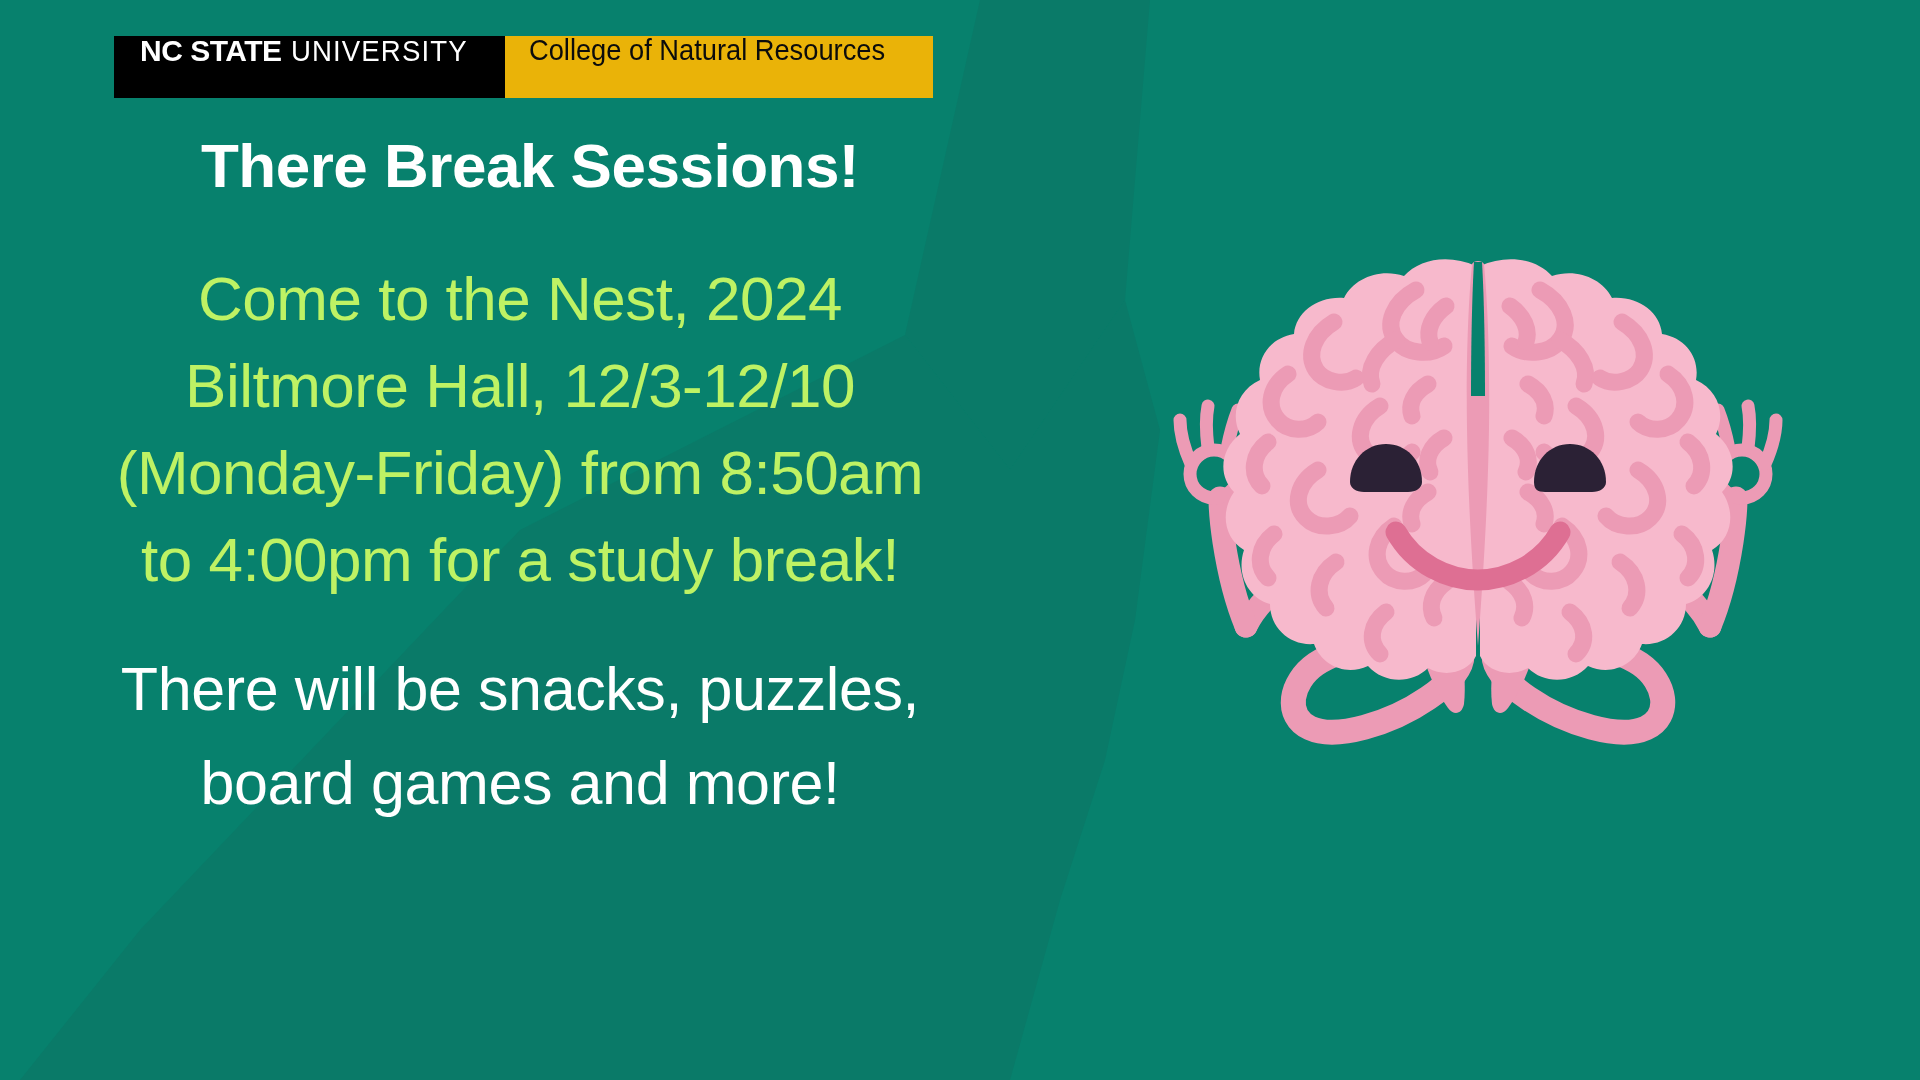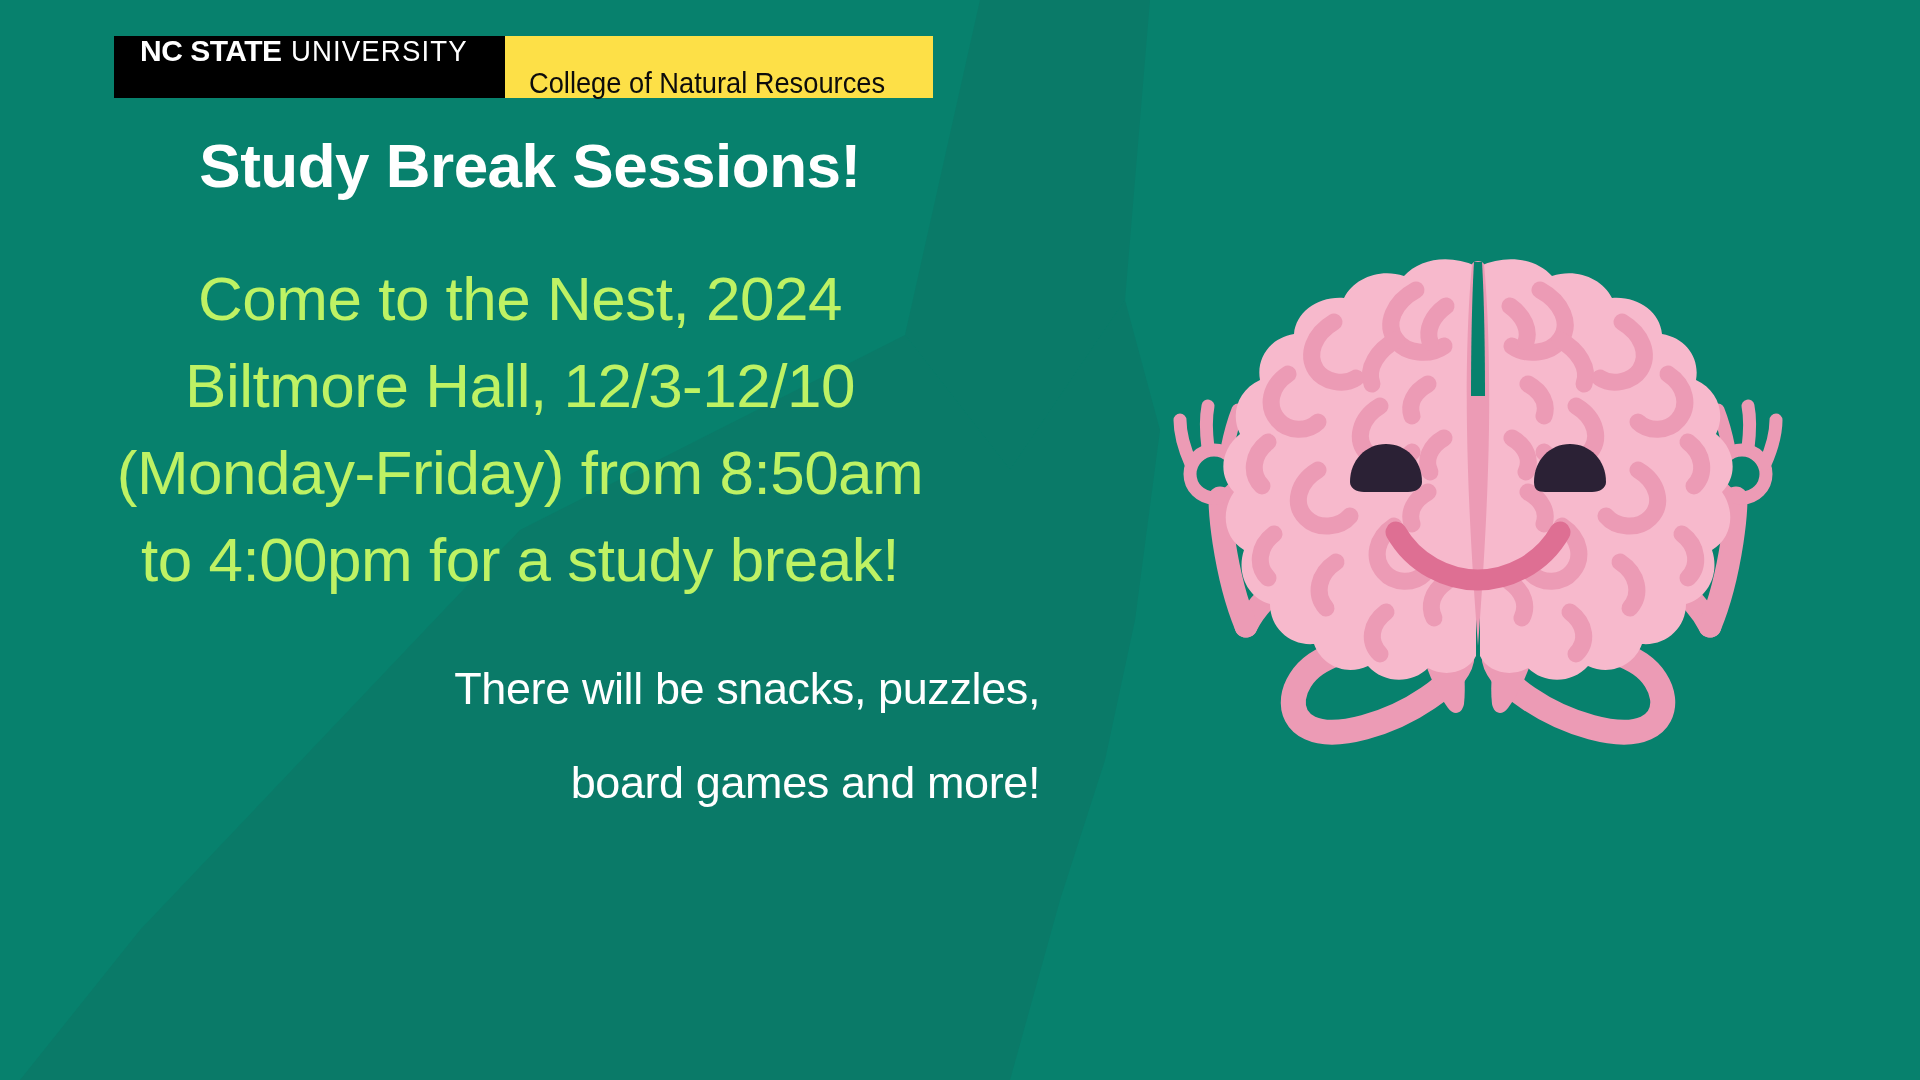--- a/index.html
+++ b/index.html
@@ -40,23 +40,23 @@
     align-items: stretch;
     height: 62px;
   }
   .logo-black {
     background: #000000;
     display: flex;
     align-items: flex-start;
     padding: 0 22px 0 26px;
   }
   .logo-white {
-    background: #fde047;
+    background: #eab308;
     display: flex;
-    align-items: flex-end;
+    align-items: flex-start;
     padding: 0 26px 0 24px;
   }
   .logo-ncstate {
     color: #ffffff;
     font-family: "Liberation Sans", sans-serif;
     font-weight: bold;
     font-size: 30px;
     letter-spacing: -0.5px;
     line-height: 1;
     white-space: nowrap;
@@ -115,25 +115,25 @@
   }
   .body-block .line {
     white-space: nowrap;
   }
 
   .body-block-2 {
     position: absolute;
     left: 0;
     top: 642px;
     width: 1040px;
-    text-align: right;
+    text-align: center;
     color: #ffffff;
     font-family: "Liberation Sans", sans-serif;
     font-weight: normal;
-    font-size: 45px;
+    font-size: 61px;
     line-height: 94px;
     letter-spacing: -0.4px;
   }
   .body-block-2 .line {
     white-space: nowrap;
   }
 
   
   .brain-wrap {
     position: absolute;
@@ -157,21 +157,21 @@
   <div class="logo-lockup">
     <div class="logo-black">
       <span class="logo-ncstate">NC STATE</span>
       <span class="logo-university">UNIVERSITY</span>
     </div>
     <div class="logo-white">
       <span class="logo-college">College of Natural Resources</span>
     </div>
   </div>
 
-  <div class="headline">Study Break Sessions!</div>
+  <div class="headline">There Break Sessions!</div>
 
   <div class="body-block">
     <div class="line">Come to the Nest, 2024</div>
     <div class="line">Biltmore Hall, 12/3-12/10</div>
     <div class="line">(Monday-Friday) from 8:50am</div>
     <div class="line">to 4:00pm for a study break!</div>
   </div>
 
   <div class="body-block-2">
     <div class="line">There will be snacks, puzzles,</div>

